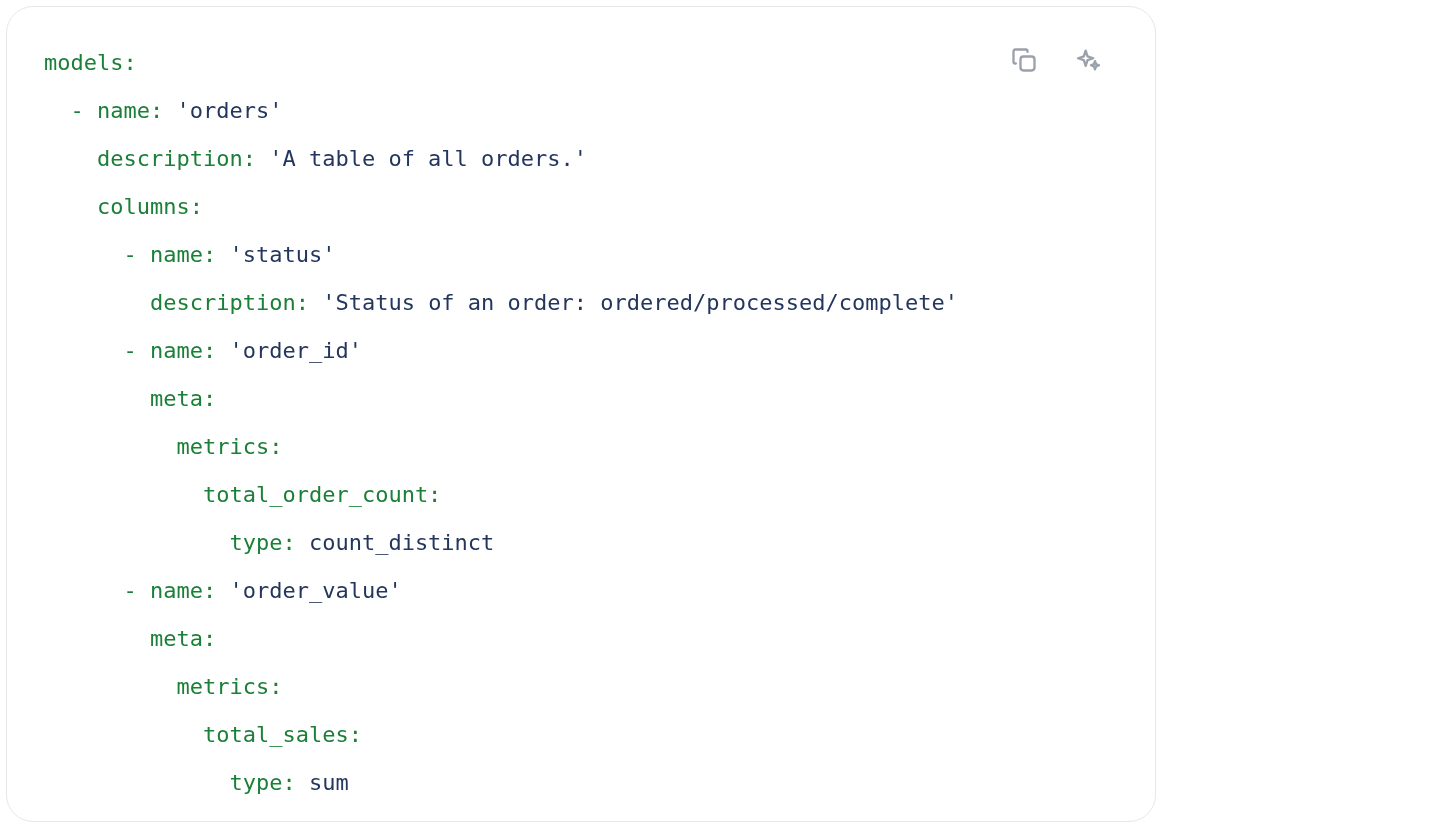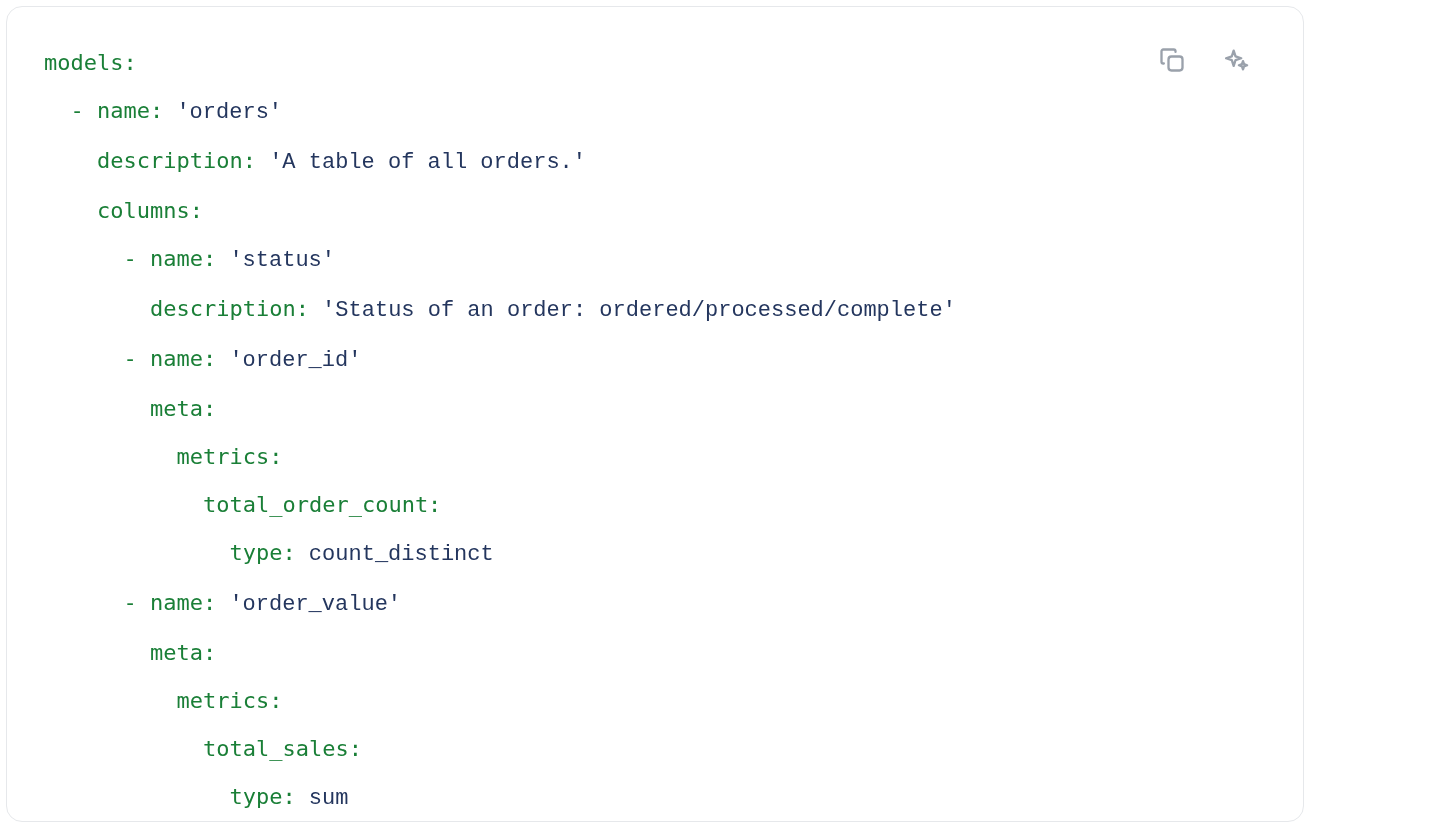--- a/index.html
+++ b/index.html
@@ -16,25 +16,25 @@
     width: 1454px;
     height: 828px;
     background: #ffffff;
     font-family: "DejaVu Sans Mono", "Liberation Mono", monospace;
     overflow: hidden;
   }
   .code-card {
     position: absolute;
     left: 6px;
     top: 6px;
-    width: 1298px;
+    width: 1150px;
     height: 816px;
     background: var(--card-bg);
     border: 1.5px solid var(--border-color);
-    border-radius: 16px;
+    border-radius: 27px;
     overflow: hidden;
   }
   .code-toolbar {
     position: absolute;
     top: 38px;
     right: 52px;
     display: flex;
     align-items: center;
     gap: 34px;
     z-index: 2;
@@ -64,21 +64,21 @@
     position: absolute;
     left: 37px;
     top: 32px;
     right: 20px;
     font-size: 22px;
     line-height: 48px;
     white-space: pre;
   }
   .code-line { white-space: pre; }
   .tok-key { color: var(--key-color); }
-  .tok-value { color: var(--value-color); font-family: Liberation Mono, monospace; }
+  .tok-value { color: var(--value-color); }
 </style>
 </head>
 <body>
 
 <div class="code-card">
 
   <div class="code-toolbar">
     <button class="icon-btn" title="">
       <span style="display:flex;">
         <svg viewBox="0 0 24 24">

